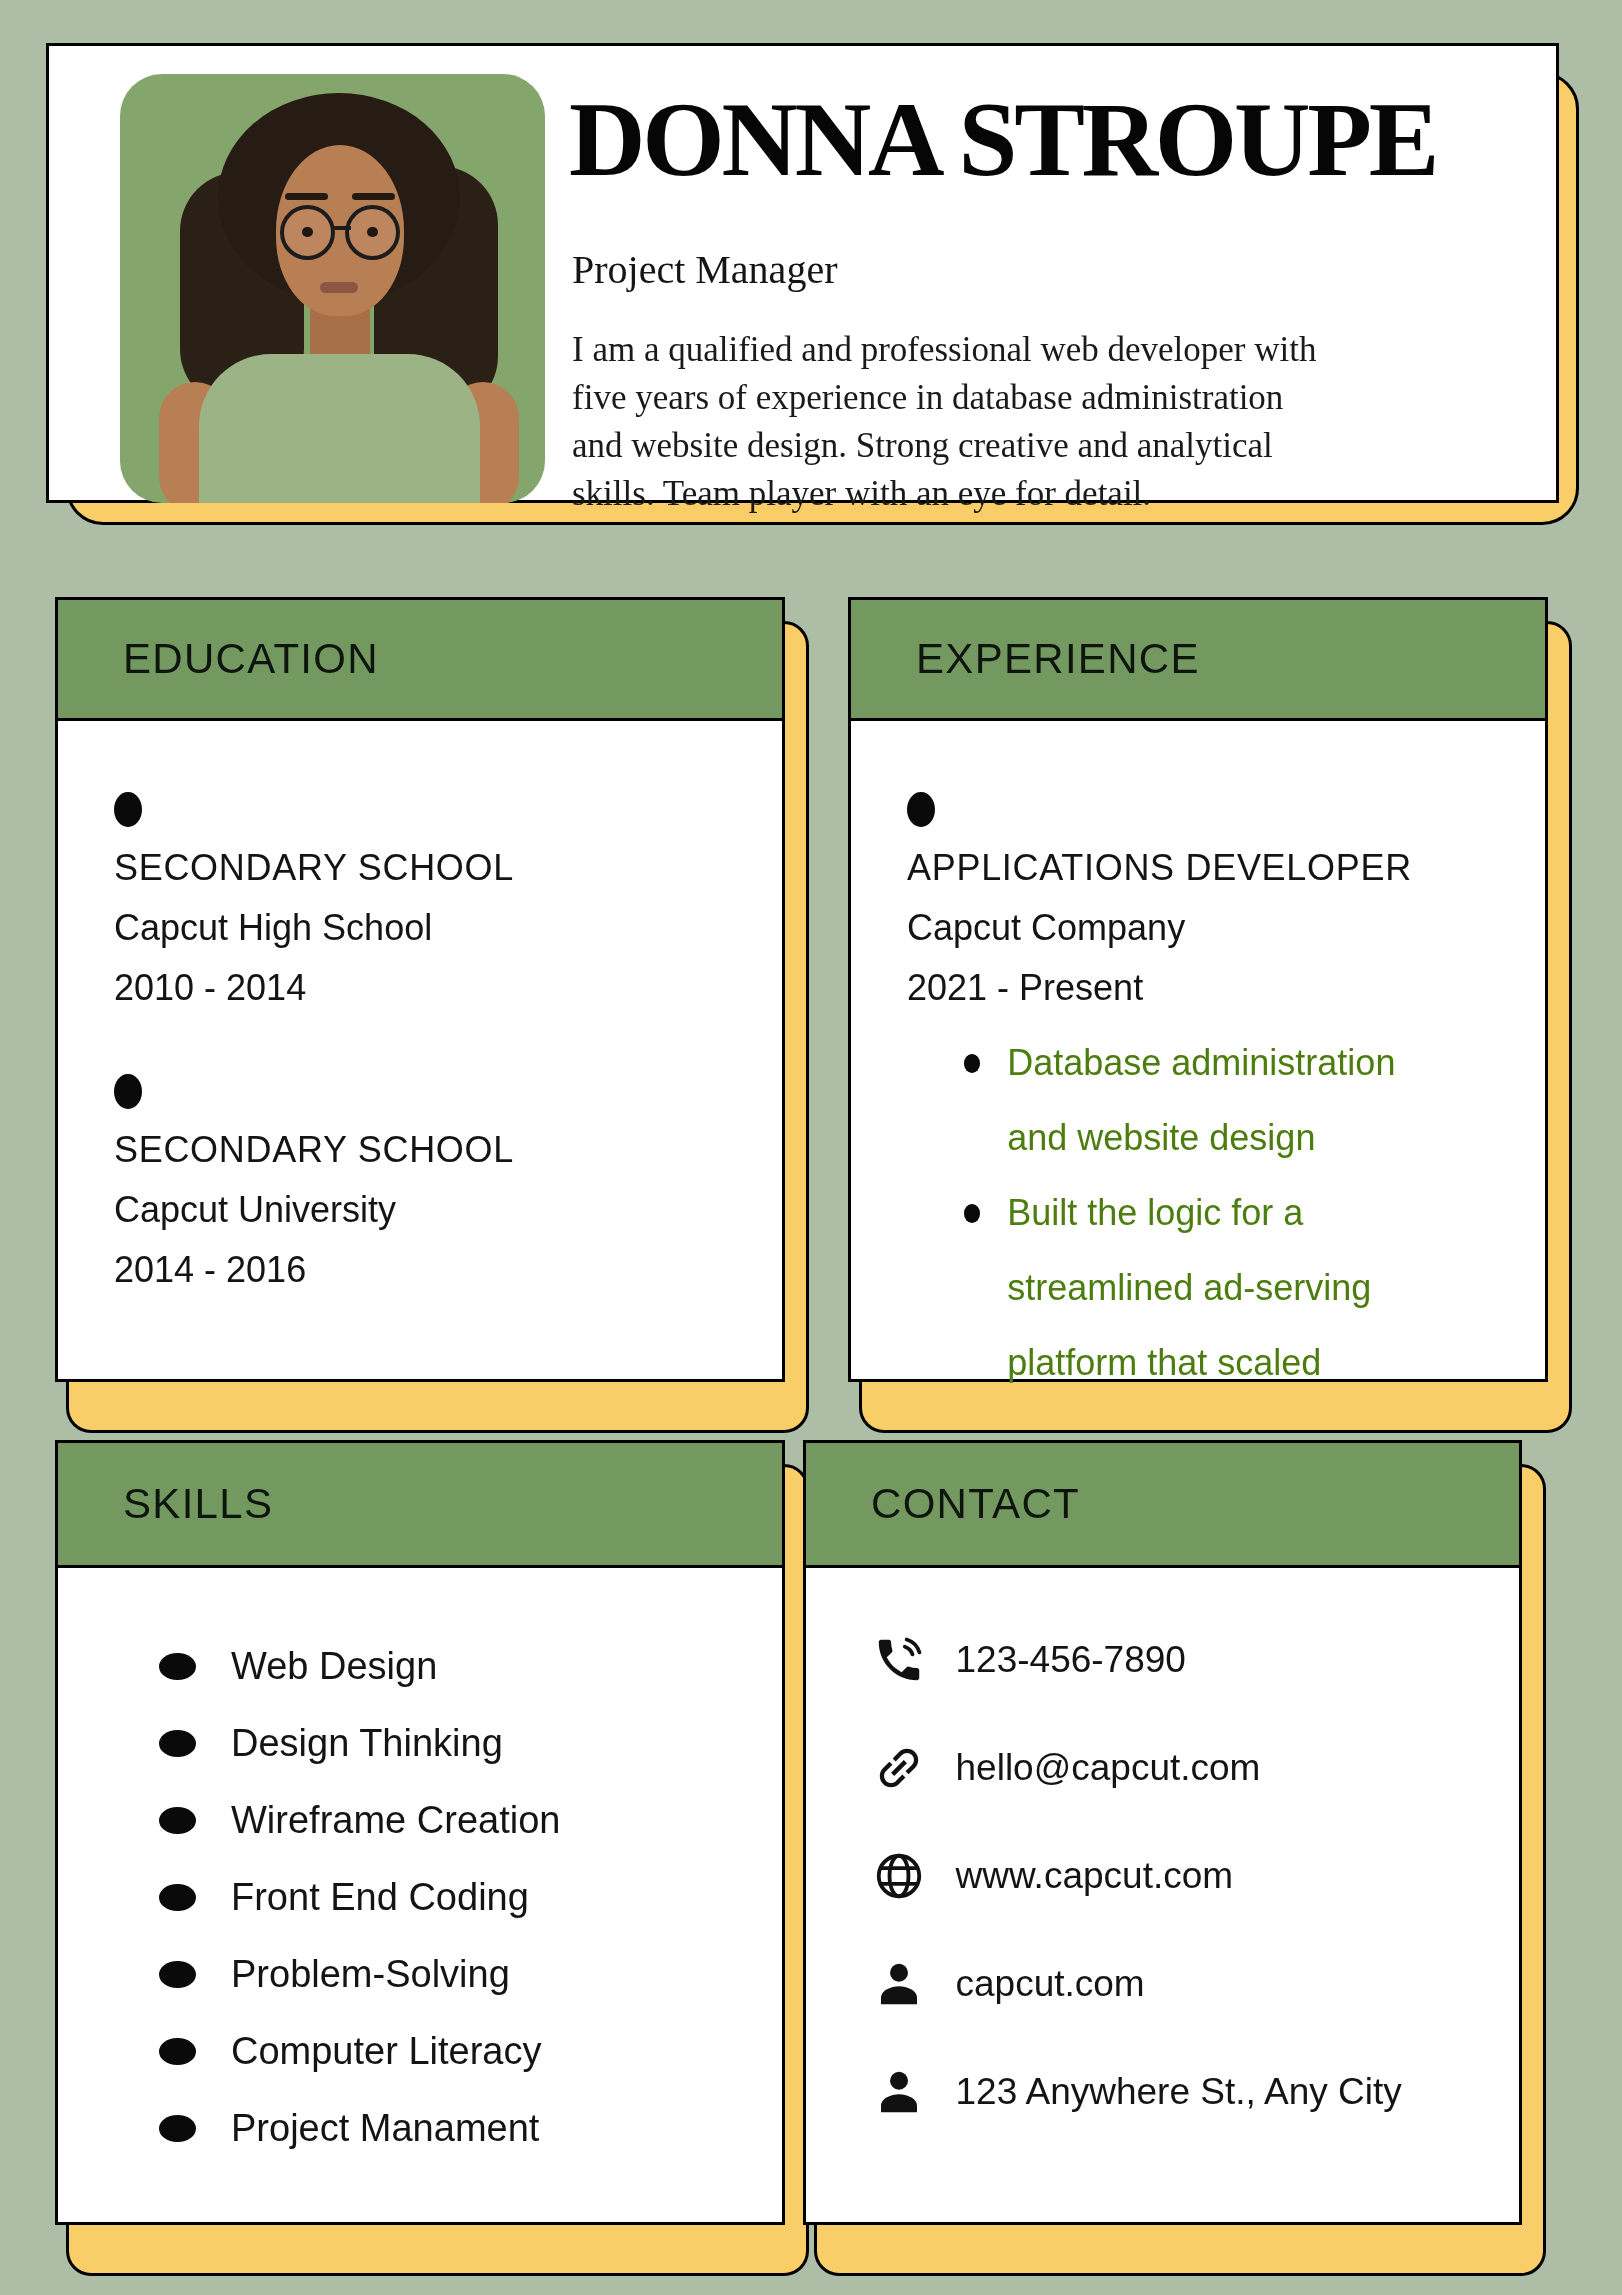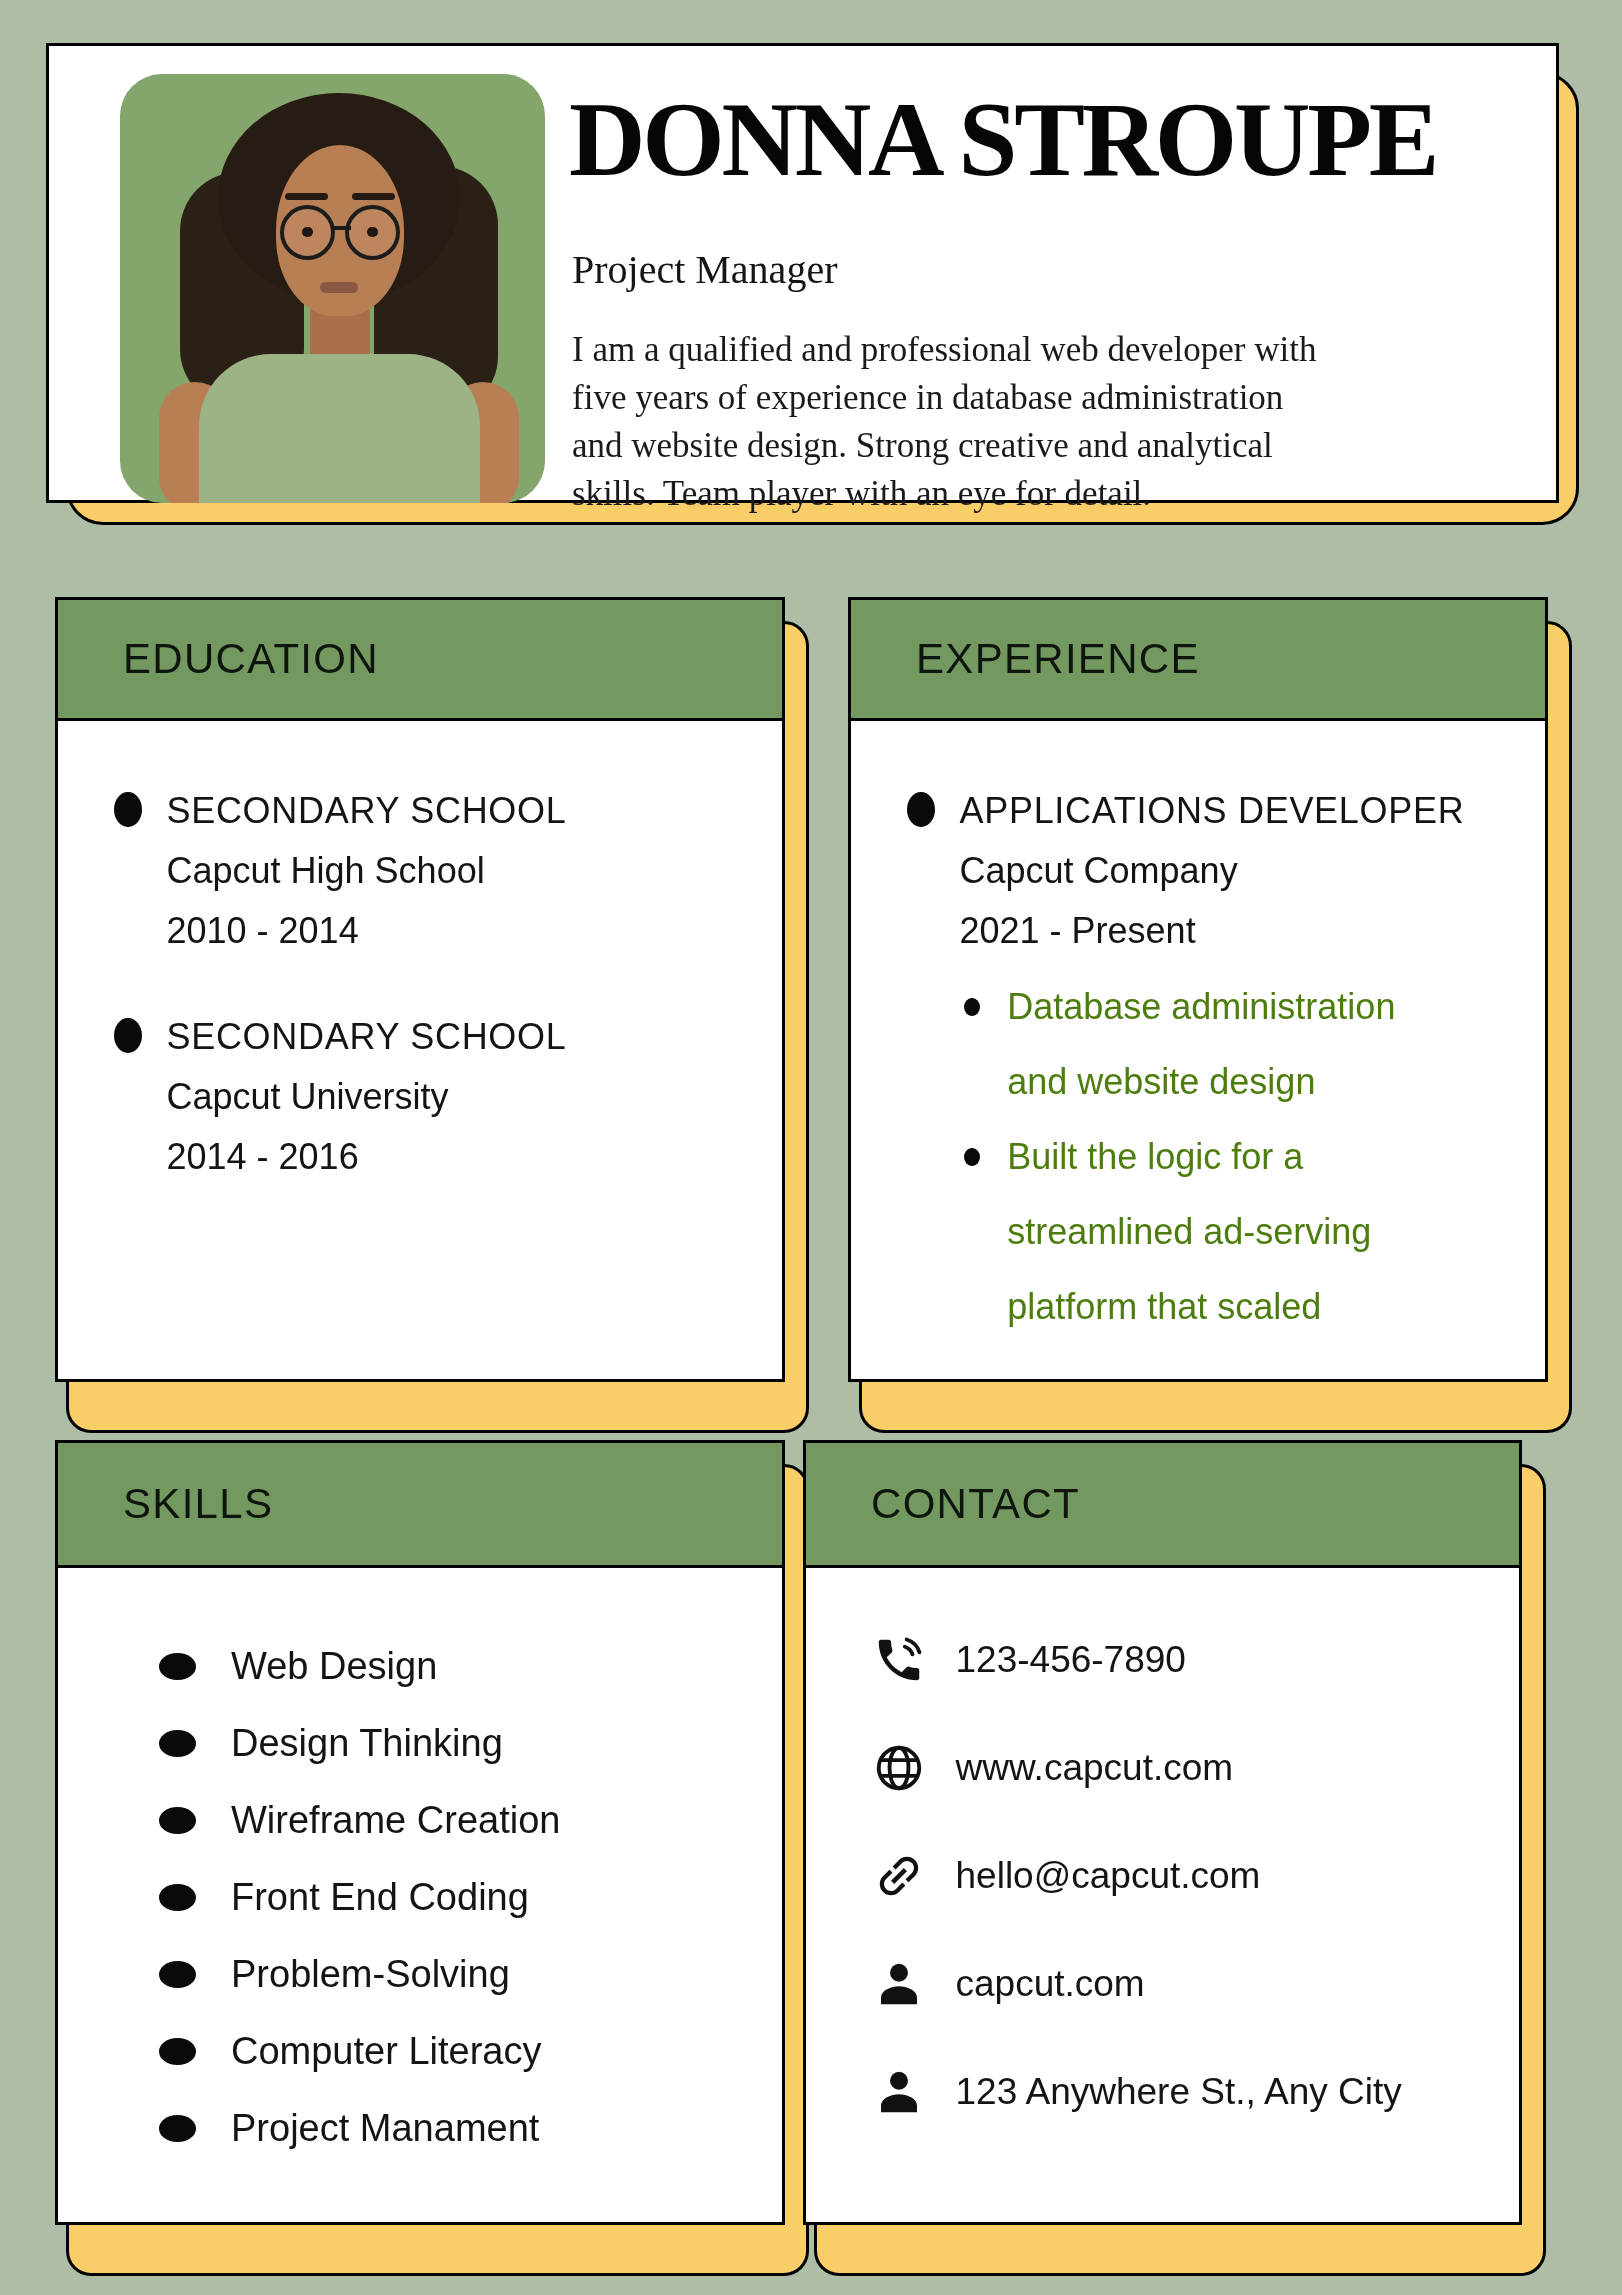--- a/index.html
+++ b/index.html
@@ -67,21 +67,21 @@
     position:absolute; left:0; right:0; top:124px;
     background:#fff; border:3.9px solid #000; border-top:none; z-index:1;
   }
   #education { left:55px;  top:597px;  width:730px; height:785px; }
   #experience{ left:848px; top:597px; width:700px; height:785px; }
   #skills    { left:55px;  top:1440px; width:730px; height:785px; }
   #contact   { left:803px; top:1440px; width:719px; height:785px; }
   #education .sec-body, #experience .sec-body { height:661px; }
   #skills .sec-body, #contact .sec-body { height:657px; }
   
-  .entry { display:flex; gap:25px; padding-left:56px; }
+  .entry { display:flex; gap:11px; padding-left:56px;flex-direction:column; }
   .entry.first { margin-top:60px; }
   .entry.second { margin-top:46px; }
   .dot { flex:none; width:27.5px; height:35px; background:#0a0a0a; border-radius:50%; margin-top:10.5px; }
   .lines div { font-size:36px; line-height:60px; color:#141414; }
   .lines .caps { letter-spacing:0.7px; }
   .sub-list { margin:7.9px 0 0 113px; width:497px; list-style:none; }
   .sub { display:flex; gap:27.5px; }
   .sdot { flex:none; width:15.7px; height:18.3px; background:#0a0a0a; border-radius:50%; margin-top:29px; }
   .stext { font-size:36px; line-height:75px; color:#4d7c0f; }
   
@@ -238,42 +238,42 @@
               <path fill="#111" d="M6.54 10.8c1.45 2.85 3.78 5.17 6.63 6.63l2.21-2.22c.28-.28.69-.37 1.04-.25 1.12.37 2.32.57 3.58.57.56 0 1 .45 1 1V20c0 .55-.44 1-1 1C10.6 21 3 13.4 3 4c0-.56.45-1 1-1h3.48c.55 0 1 .44 1 1 0 1.25.2 2.46.57 3.58.11.35.03.76-.25 1.04L6.54 10.8z"></path>
               <path stroke="#111" stroke-width="1.7" stroke-linecap="round" d="M14.6 6.1a5.4 5.4 0 0 1 3.4 3.4"></path>
               <path stroke="#111" stroke-width="1.7" stroke-linecap="round" d="M15.4 2.9a8.8 8.8 0 0 1 5.7 5.7"></path>
             </svg>
           </span>
           <span>123-456-7890</span>
         </li>
 
         <li class="crow">
           <span class="cicon">
+            <svg viewBox="0 0 24 24">
+              <g transform="rotate(-45 12 12)">
+                <path fill="#111" d="M3.9 12c0-1.71 1.39-3.1 3.1-3.1h4V7H7c-2.76 0-5 2.24-5 5s2.24 5 5 5h4v-1.9H7c-1.71 0-3.1-1.39-3.1-3.1zM8 13h8v-2H8v2zm9-6h-4v1.9h4c1.71 0 3.1 1.39 3.1 3.1s-1.39 3.1-3.1 3.1h-4V17h4c2.76 0 5-2.24 5-5s-2.24-5-5-5z"></path>
+              </g>
+            </svg>
+          </span>
+          <span>hello@capcut.com</span>
+        </li>
+
+        <li class="crow">
+          <span class="cicon">
             <svg viewBox="0 0 24 24" fill="none" stroke="#111" stroke-width="1.7">
               <circle cx="12" cy="12" r="9"></circle>
               <ellipse cx="12" cy="12" rx="4.2" ry="9"></ellipse>
               <path d="M3.4 8.5h17.2M3.4 15.5h17.2"></path>
             </svg>
           </span>
           <span>www.capcut.com</span>
         </li>
 
         <li class="crow">
           <span class="cicon">
-            <svg viewBox="0 0 24 24">
-              <g transform="rotate(-45 12 12)">
-                <path fill="#111" d="M3.9 12c0-1.71 1.39-3.1 3.1-3.1h4V7H7c-2.76 0-5 2.24-5 5s2.24 5 5 5h4v-1.9H7c-1.71 0-3.1-1.39-3.1-3.1zM8 13h8v-2H8v2zm9-6h-4v1.9h4c1.71 0 3.1 1.39 3.1 3.1s-1.39 3.1-3.1 3.1h-4V17h4c2.76 0 5-2.24 5-5s-2.24-5-5-5z"></path>
-              </g>
-            </svg>
-          </span>
-          <span>hello@capcut.com</span>
-        </li>
-
-        <li class="crow">
-          <span class="cicon">
             <svg viewBox="0 0 24 24" fill="#111">
               <circle cx="12" cy="7" r="4"></circle>
               <path d="M12 13c-3.5 0-8 1.8-8 5v3h16v-3c0-3.2-4.5-5-8-5z"></path>
             </svg>
           </span>
           <span>capcut.com</span>
         </li>
 
         <li class="crow">
           <span class="cicon">

